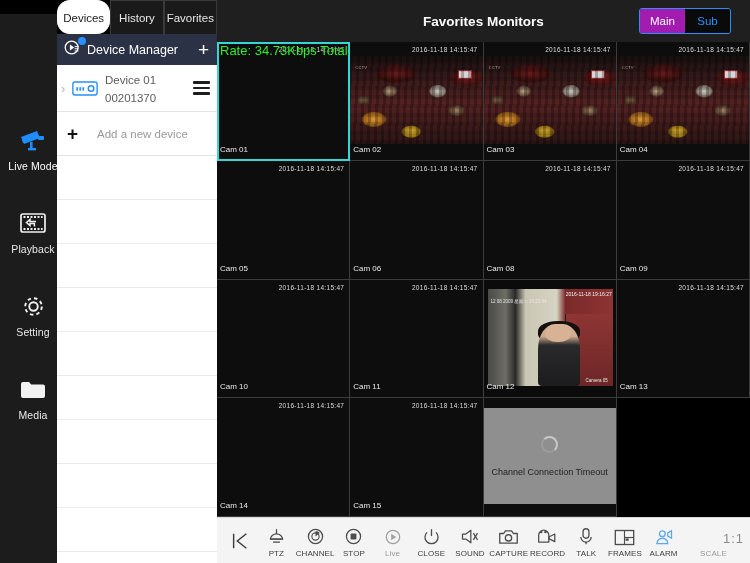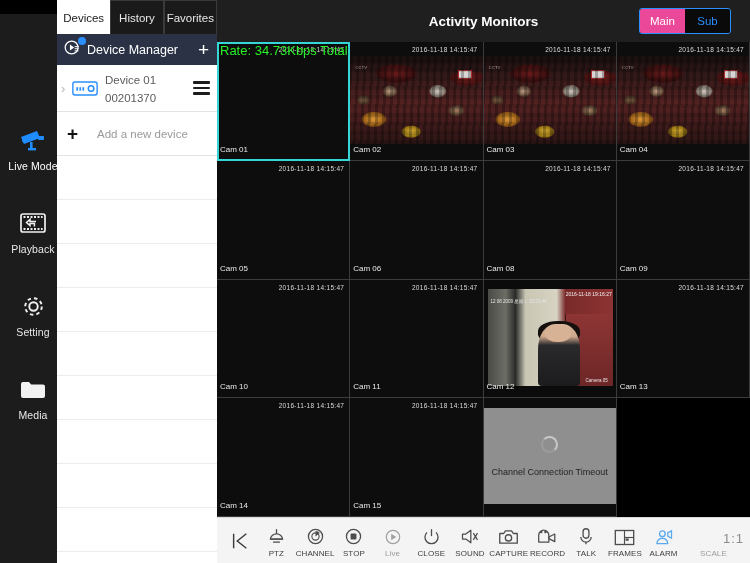--- a/index.html
+++ b/index.html
@@ -35,21 +35,21 @@
   .tabs {
     display: flex; height: 34px; background: #000;
     padding-left: 0px;
   }
   .tab {
     flex: 1; display: flex; align-items: center; justify-content: center;
     font-size: 11.5px; color: #e6e6e6; background: #1a1a1a;
     border: 1px solid #3a3a3a; border-bottom: none;
     cursor: pointer;
   }
-  .tab.active { background: #ffffff; color: #1a1a1a; border-color: #ffffff; }
+  .tab.active { background: #ffffff; color: #1a1a1a; border-color: #ffffff; border-radius: 13px; }
   .tab-caret {
     position: absolute; left: 84px; top: 34px; width: 0; height: 0;
     border-left: 5px solid transparent; border-right: 5px solid transparent;
     border-top: 6px solid #2a8fff;
   }
   .dm-header {
     height: 31px; background: #2b3245;
     display: flex; align-items: center; padding: 0 8px 0 7px;
     position: relative;
   }
@@ -90,21 +90,21 @@
   }
   .top-title { color: #fff; font-size: 13.5px; font-weight: bold; }
   .seg {
     position: absolute; right: 19px; top: 8px;
     display: flex; border: 1px solid #2a8fff; border-radius: 3px; overflow: hidden;
   }
   .seg div {
     width: 45px; height: 24px; display:flex; align-items:center; justify-content:center;
     font-size: 11.5px; color: #2a8fff; background: #0a0a0a; cursor: pointer;
   }
-  .seg div.on { background: #ec4899; color: #ffffff; }
+  .seg div.on { background: #a21caf; color: #ffffff; }
 
   .grid {
     flex: 1; display: grid;
     grid-template-columns: repeat(4, 1fr);
     grid-template-rows: repeat(4, 1fr);
     gap: 0px; background: #000;
   }
   .cell {
     position: relative; background: #0d0d0d; overflow: hidden;
     border-right: 1px solid #3c3c3c; border-bottom: 1px solid #3c3c3c;
@@ -325,21 +325,21 @@
     <div class="blank-row"></div>
     <div class="blank-row"></div>
     <div class="blank-row"></div>
     <div class="blank-row"></div>
     <div class="blank-row"></div>
   </div>
 
   <div class="main">
 
     <div class="topbar">
-      <div class="top-title">Activity Monitors</div>
+      <div class="top-title">Favorites Monitors</div>
       <div class="seg">
         <div class="on">Main</div>
         <div>Sub</div>
       </div>
     </div>
 
     <div class="grid">
 
       <div class="cell sel">
         <div class="rate">Rate: 34.73Kbps Total:5.16MB</div>

